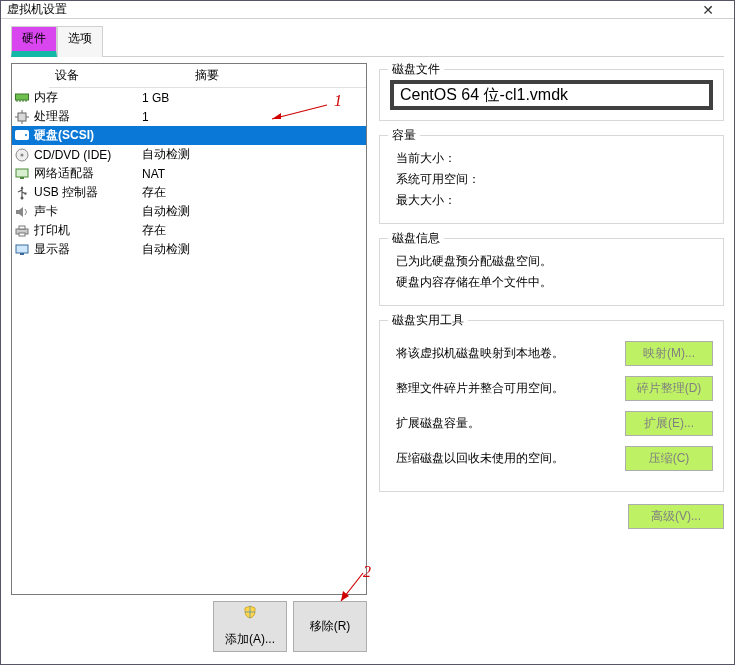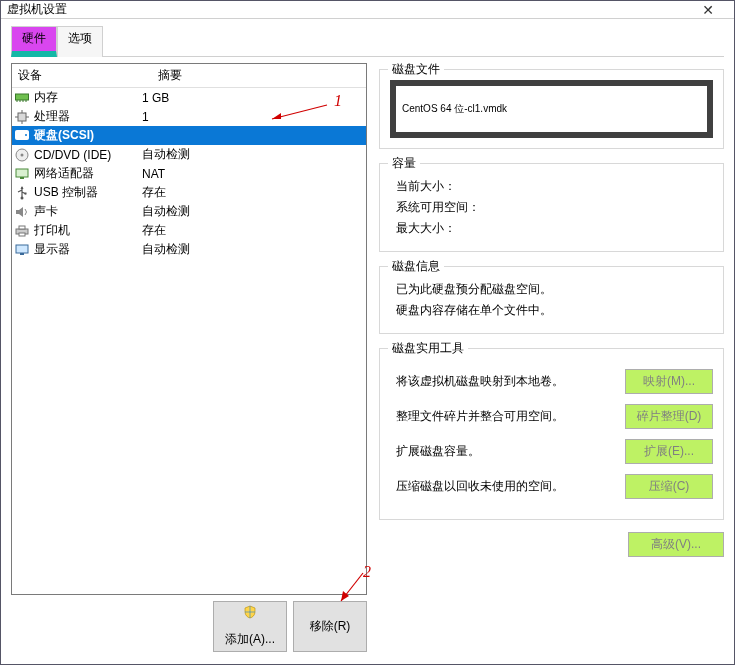--- a/index.html
+++ b/index.html
@@ -79,20 +79,21 @@
     height: 530px;
     overflow: auto;
     background: #fff;
     position: relative;
   }
   .dev-header {
     display: flex;
     border-bottom: 1px solid #e0e0e0;
     background: #fff;
     font-weight: 400;
+    margin-left: 37px;
   }
   .dev-header .col-dev { width: 128px; padding: 3px 6px; }
   .dev-header .col-sum { flex: 1; padding: 3px 6px; }
   .dev-row {
     display: flex;
     align-items: center;
     height: 19px;
     padding: 0 2px;
   }
   .dev-row.selected {
@@ -153,24 +154,24 @@
   }
   .group .legend {
     position: absolute;
     top: -9px;
     left: 8px;
     background: #fff;
     padding: 0 4px;
     font-size: 12px;
   }
   .disk-file-field {
-    border: 6px solid #404040;
-    background: #fff;
-    padding: 14px 6px;
-    font-size: 10px;
+    border: 4px solid #404040;
+    background: #fff;
+    padding: 2px 6px;
+    font-size: 16px;
     height: 18px;
     display: flex;
     align-items: center;
   }
   .cap-row { margin: 4px 0 4px 6px; }
   .info-row { margin: 4px 0 4px 6px; }
   .util-row {
     display: flex;
     align-items: center;
     gap: 8px;

